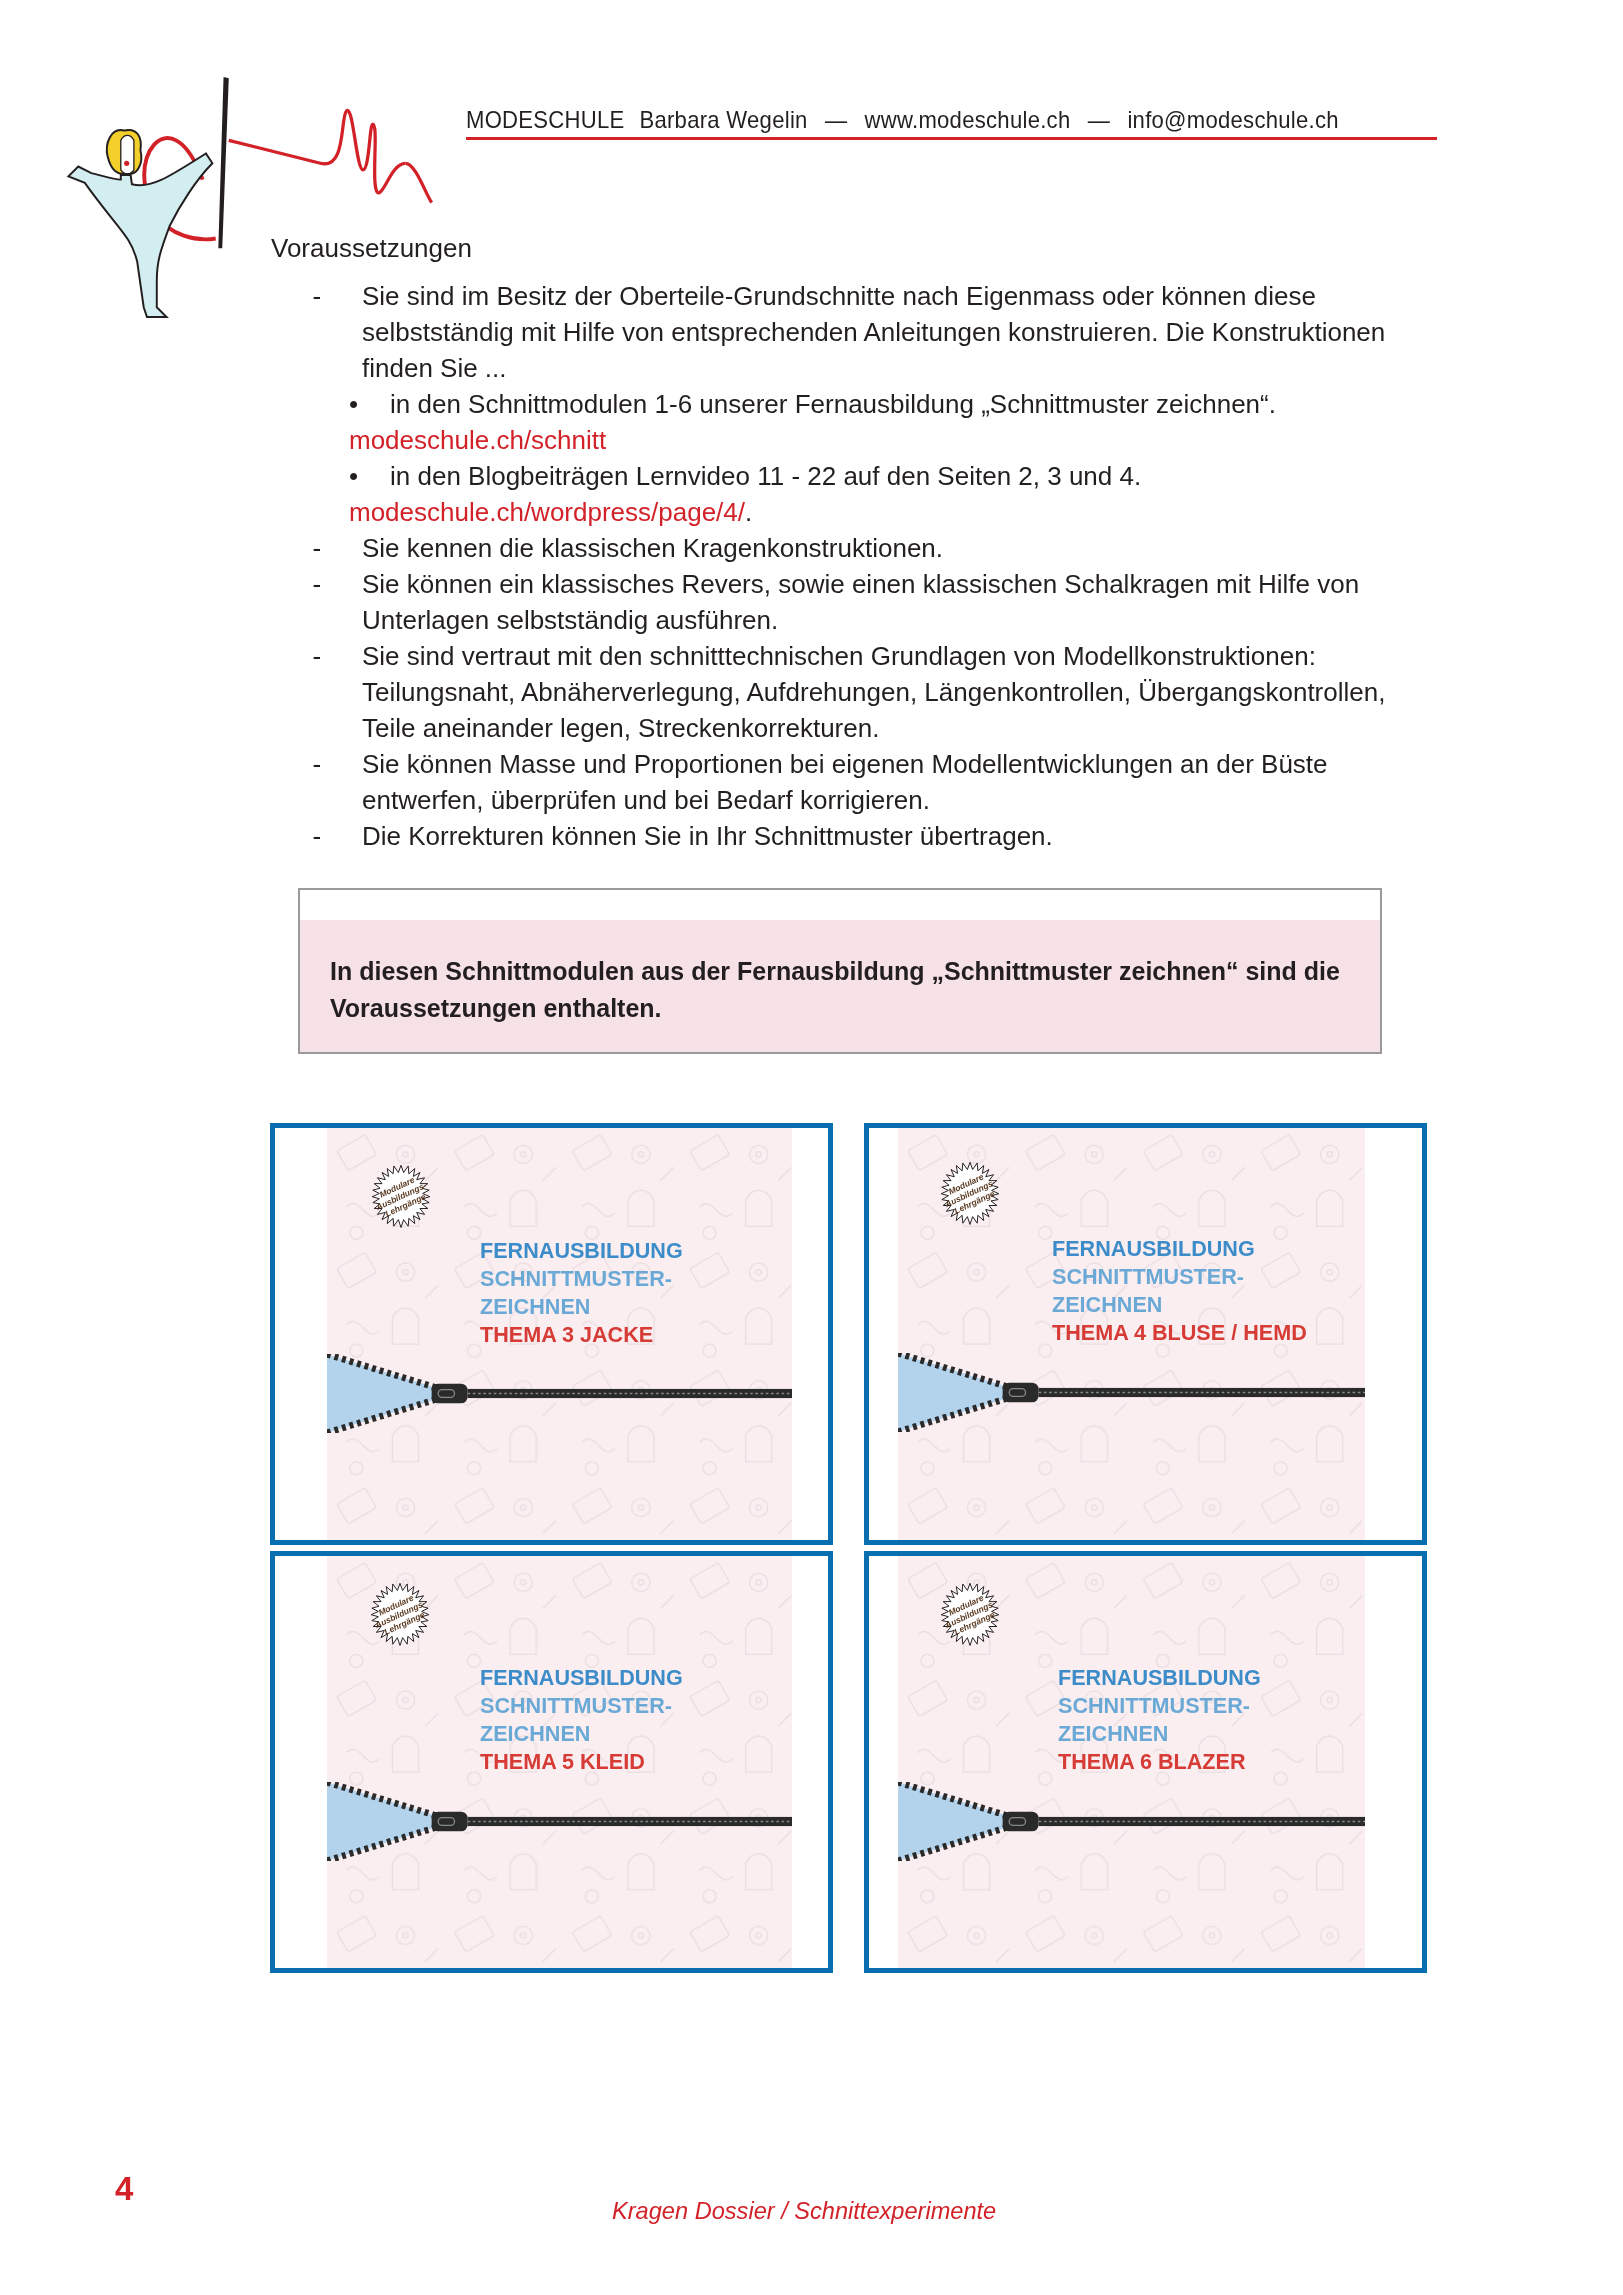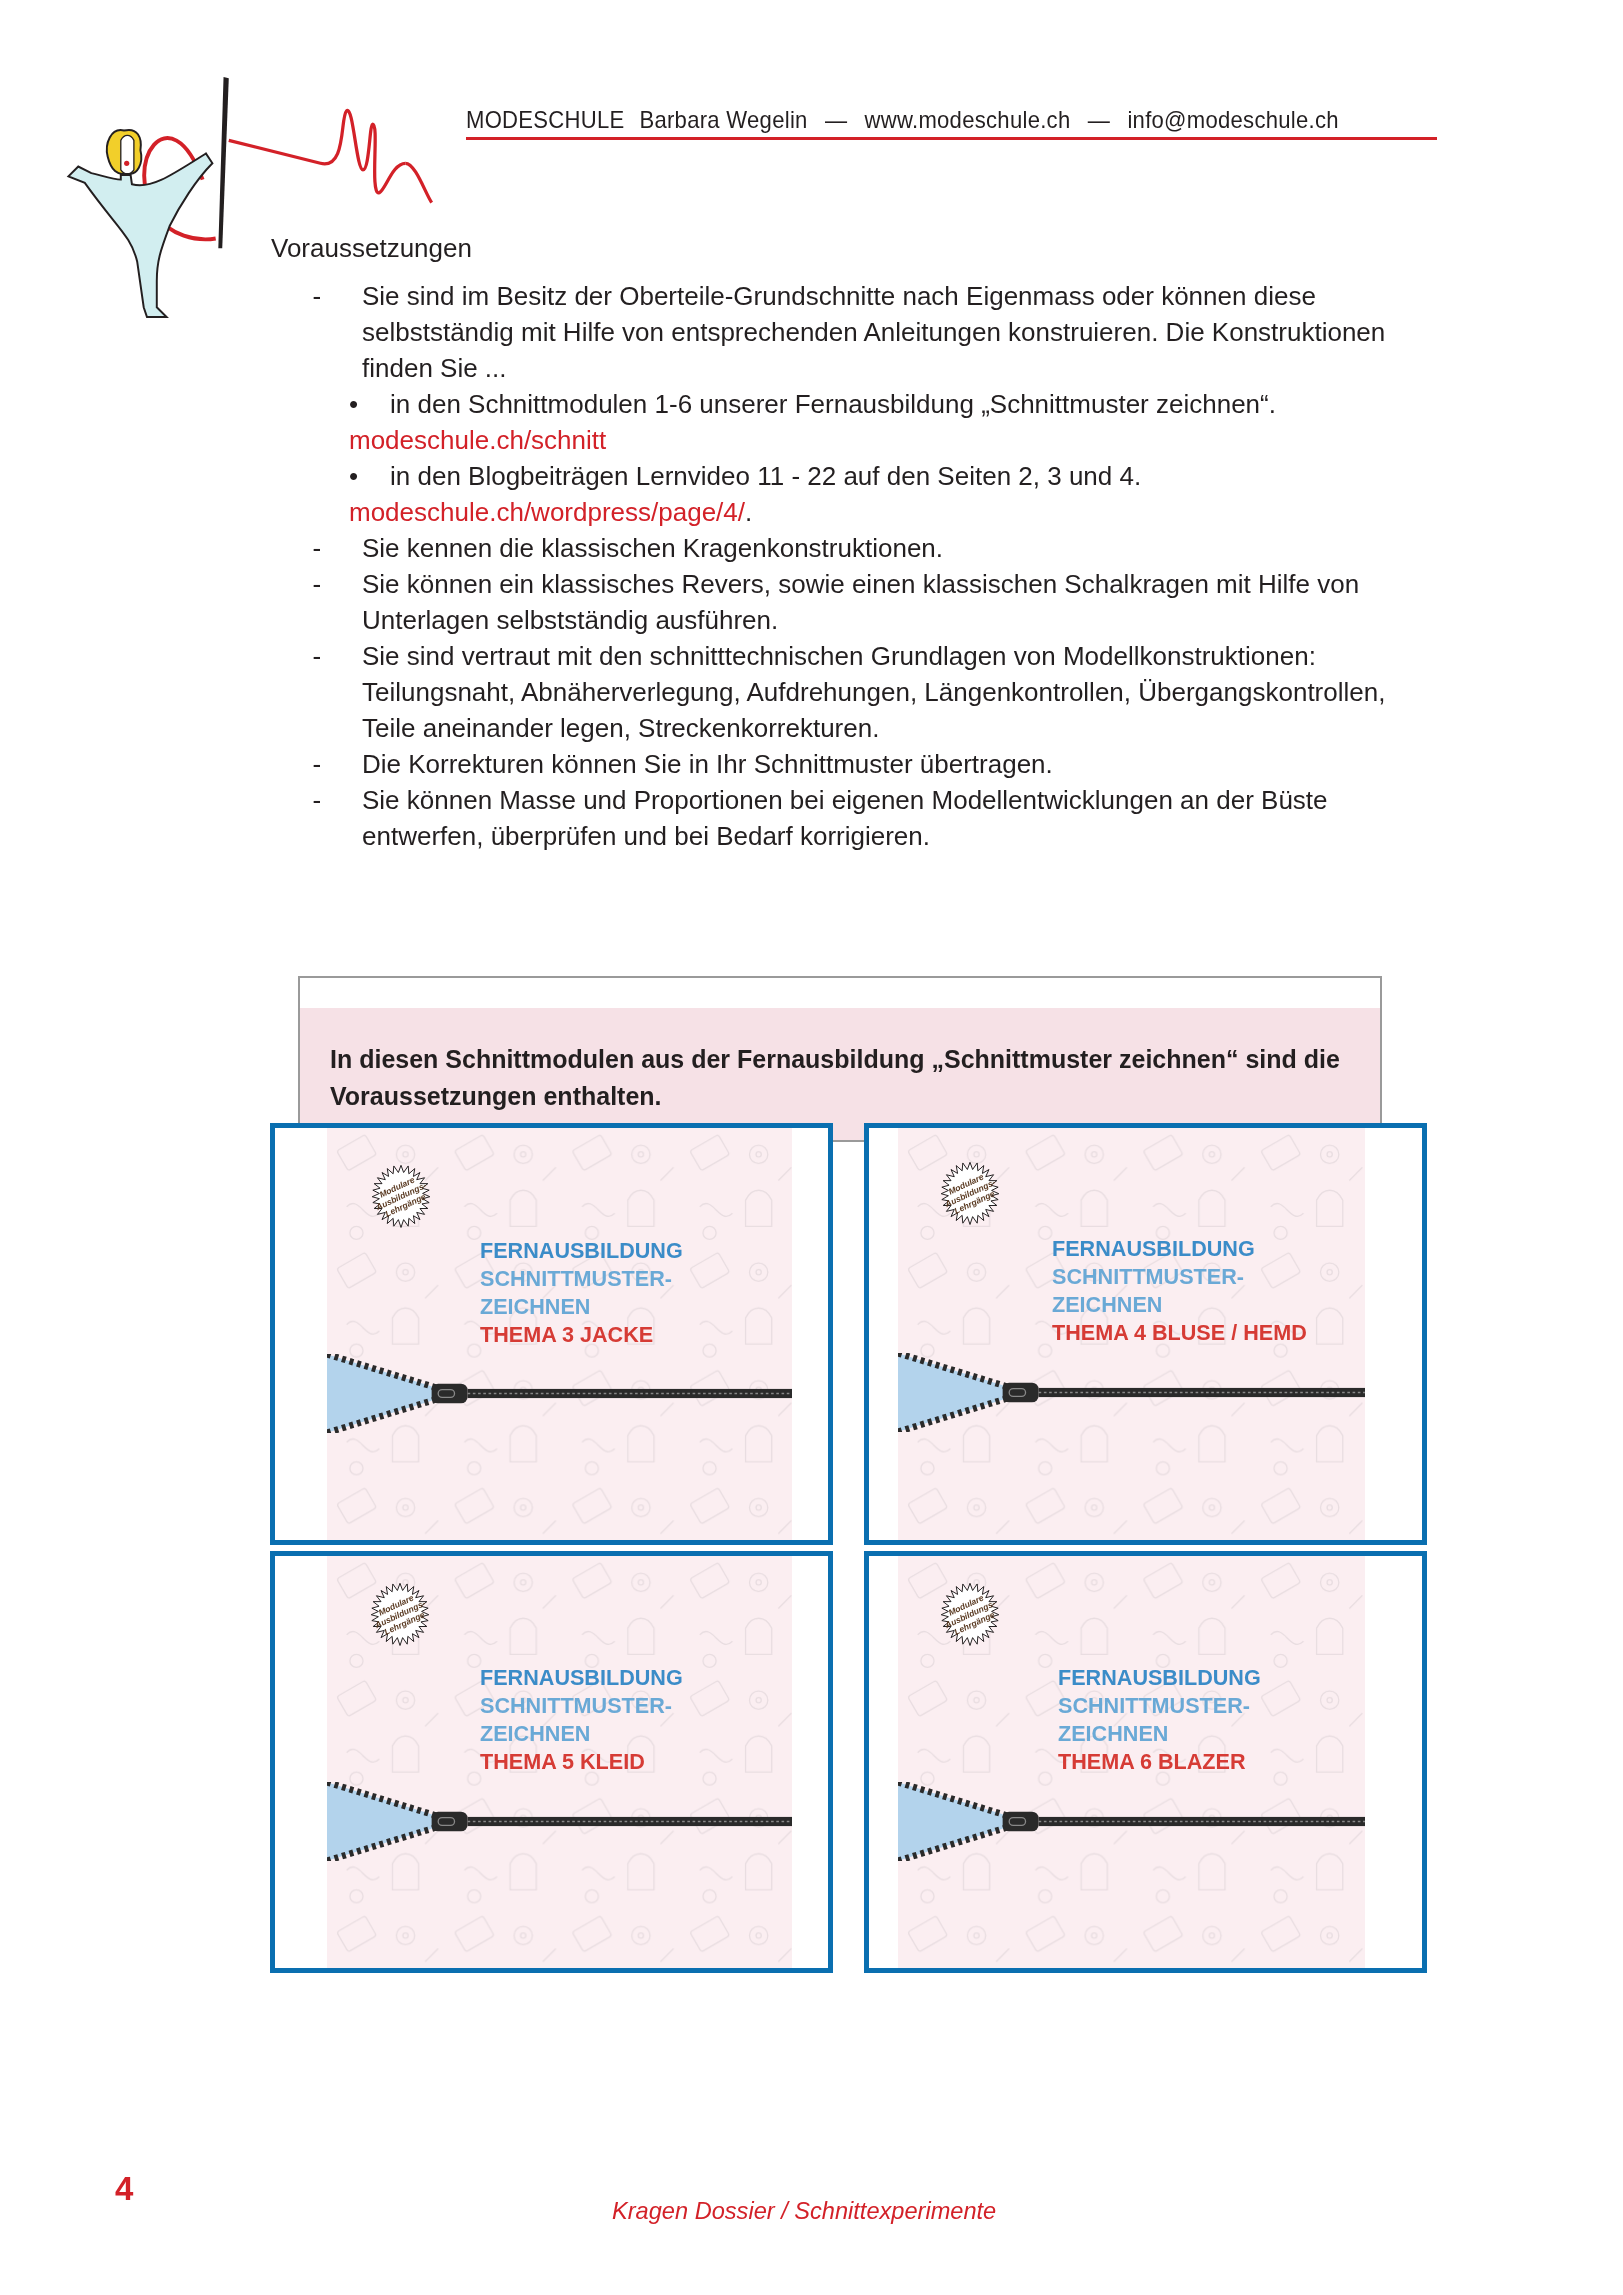--- a/index.html
+++ b/index.html
@@ -14,21 +14,21 @@
   .content{left:271px;top:230px;width:1178px;font-size:26px;line-height:36px;color:#231f20;}
   .content h2{margin:0 0 1.3px 0;font-size:26px;font-weight:normal;line-height:36px;}
   .content ul{list-style:none;margin:12px;padding:0;}
   .content li.dash{position:relative;padding-left:79px;}
   .content li.dash::before{content:"-";position:absolute;left:29.5px;top:0;}
   .content .sub{list-style:none;padding:0;margin:0;}
   .content .sub li{position:relative;text-indent:41px;margin-left:0;}
   .content .sub li .bullet{position:absolute;left:0;text-indent:0;}
   .link{color:#d32128;}
   
-  .infobox{left:298px;top:976px;width:1084px;height:166px;border:2.6px solid #9a9a9a;box-sizing:border-box;background:#fff;}
+  .infobox{left:298px;top:888px;width:1084px;height:166px;border:2.6px solid #9a9a9a;box-sizing:border-box;background:#fff;}
   .infobox .pink{position:absolute;left:0;right:0;top:30px;bottom:0;background:#f6e1e6;}
   .infobox .txt{position:absolute;left:30px;top:63px;right:26px;font-size:25px;font-weight:bold;line-height:37px;color:#231f20;}
   
   .card{position:absolute;border:5.9px solid #0a6fb0;box-sizing:border-box;background:#fff;overflow:hidden;}
   .card .cover{position:absolute;top:0;bottom:0;background:#fbeef1;overflow:hidden;}
   .card .pattern{position:absolute;inset:0;opacity:0.55;}
   .badge{position:absolute;width:72px;height:72px;}
   .badge svg{position:absolute;left:0;top:0;}
   .badge .btxt{position:absolute;left:6.5px;top:18.3px;width:59px;text-align:center;font-size:8.5px;font-weight:bold;font-style:italic;color:#5a3a22;line-height:9.8px;transform:rotate(-25deg);}
   .ttl{position:absolute;font-weight:bold;font-size:21.6px;line-height:28px;white-space:nowrap;}
@@ -84,22 +84,22 @@
         <li style="margin-left:-13px;">
           <span class="bullet">•</span>
           <span>in den Blogbeiträgen Lernvideo 11 - 22 auf den Seiten 2, 3 und 4.</span>
           <span class="link">modeschule.ch/wordpress/page/4/</span><span>.</span>
         </li>
       </ul>
     </li>
     <li class="dash"><span>Sie kennen die klassischen Kragenkonstruktionen.</span></li>
     <li class="dash"><span>Sie können ein klassisches Revers, sowie einen klassischen Schalkragen mit Hilfe von Unterlagen selbstständig ausführen.</span></li>
     <li class="dash"><span>Sie sind vertraut mit den schnitttechnischen Grundlagen von Modellkonstruktionen: Teilungsnaht, Abnäherverlegung, Aufdrehungen, Längenkontrollen, Übergangskontrollen, Teile aneinander legen, Streckenkorrekturen.</span></li>
+    <li class="dash"><span>Sie können Masse und Proportionen bei eigenen Modellentwicklungen an der Büste entwerfen, überprüfen und bei Bedarf korrigieren.</span></li>
     <li class="dash"><span>Die Korrekturen können Sie in Ihr Schnittmuster übertragen.</span></li>
-    <li class="dash"><span>Sie können Masse und Proportionen bei eigenen Modellentwicklungen an der Büste entwerfen, überprüfen und bei Bedarf korrigieren.</span></li>
   </ul>
 </div>
 
 <div class="abs infobox">
   <div class="pink"></div>
   <div class="txt">In diesen Schnittmodulen aus der Fernausbildung „Schnittmuster zeichnen“ sind die Voraussetzungen enthalten.</div>
 </div>
 
 <svg width="0" height="0" style="position:absolute">
   <defs>

